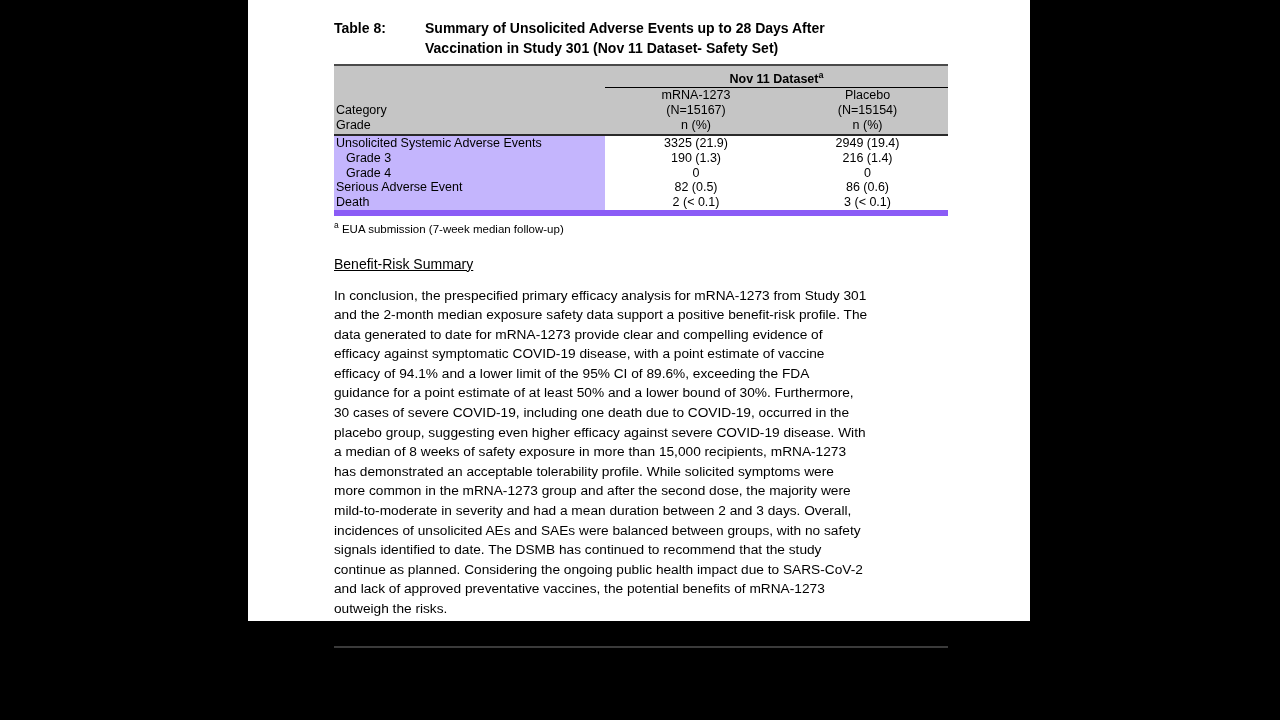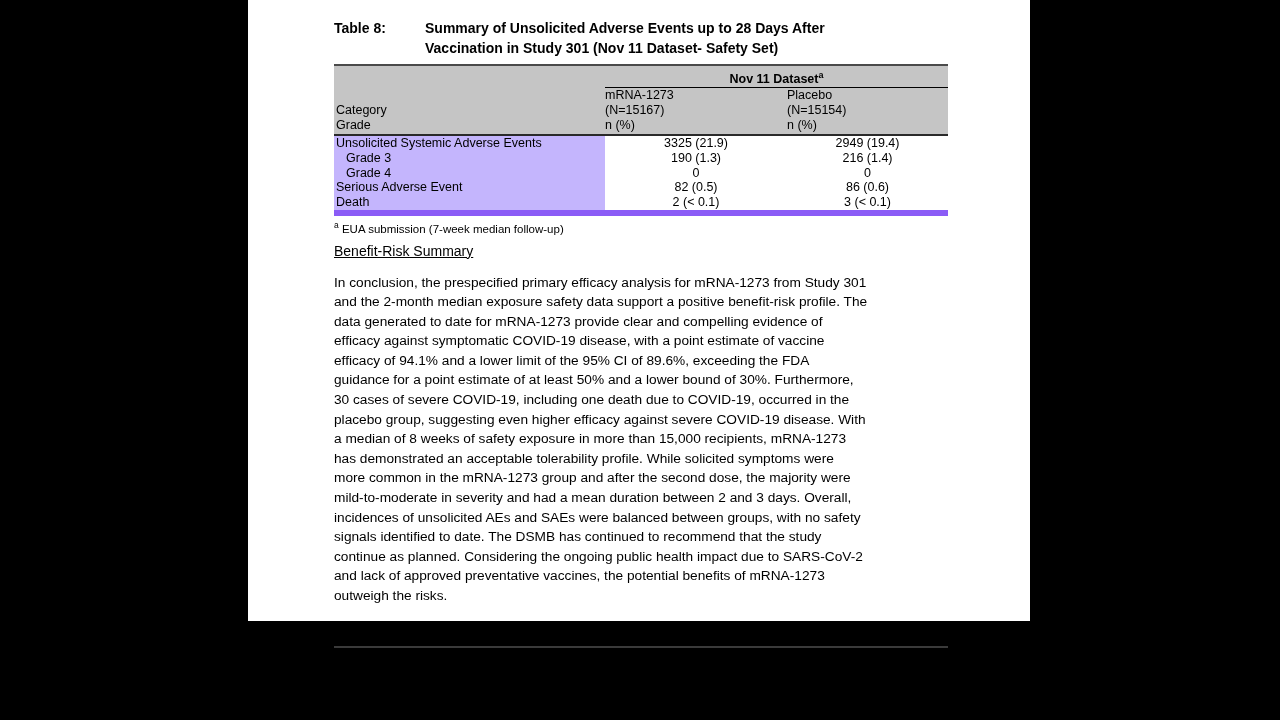--- a/index.html
+++ b/index.html
@@ -48,36 +48,36 @@
   }
   .dataset-cell sup { font-size: 9px; }
   .hrow2 { display: grid; grid-template-columns: 271px 182px 161px; padding-bottom: 1px; }
   .cat-head {
     align-self: end;
     white-space: pre;
     line-height: 15px;
     padding-left: 2px;
   }
   .col-head {
-    text-align: left;
+    text-align: center;
     white-space: pre;
     line-height: 15px;
   }
 
   .tbody .trow { display: grid; grid-template-columns: 271px 182px 161px; line-height: 14.7px; }
   .tbody .cat-cell { background: #c4b5fd; padding-left: 2px; }
   .tbody .indent .cat-cell { padding-left: 12px; }
   .tbody .num-cell { text-align: center; background: #fff; }
 
   .footnote { margin-top: 2px; font-size: 11.5px; line-height: 14px; }
   .footnote sup { font-size: 8.5px; }
 
   
   .section-heading {
-    margin-top: 6px;
+    margin-top: 19px;
     font-size: 14px;
     text-decoration: underline;
     line-height: 19px;
   }
   .paragraph {
     margin-top: 12px;
     font-size: 13.7px;
     line-height: 19.6px;
     white-space: pre;
   }

